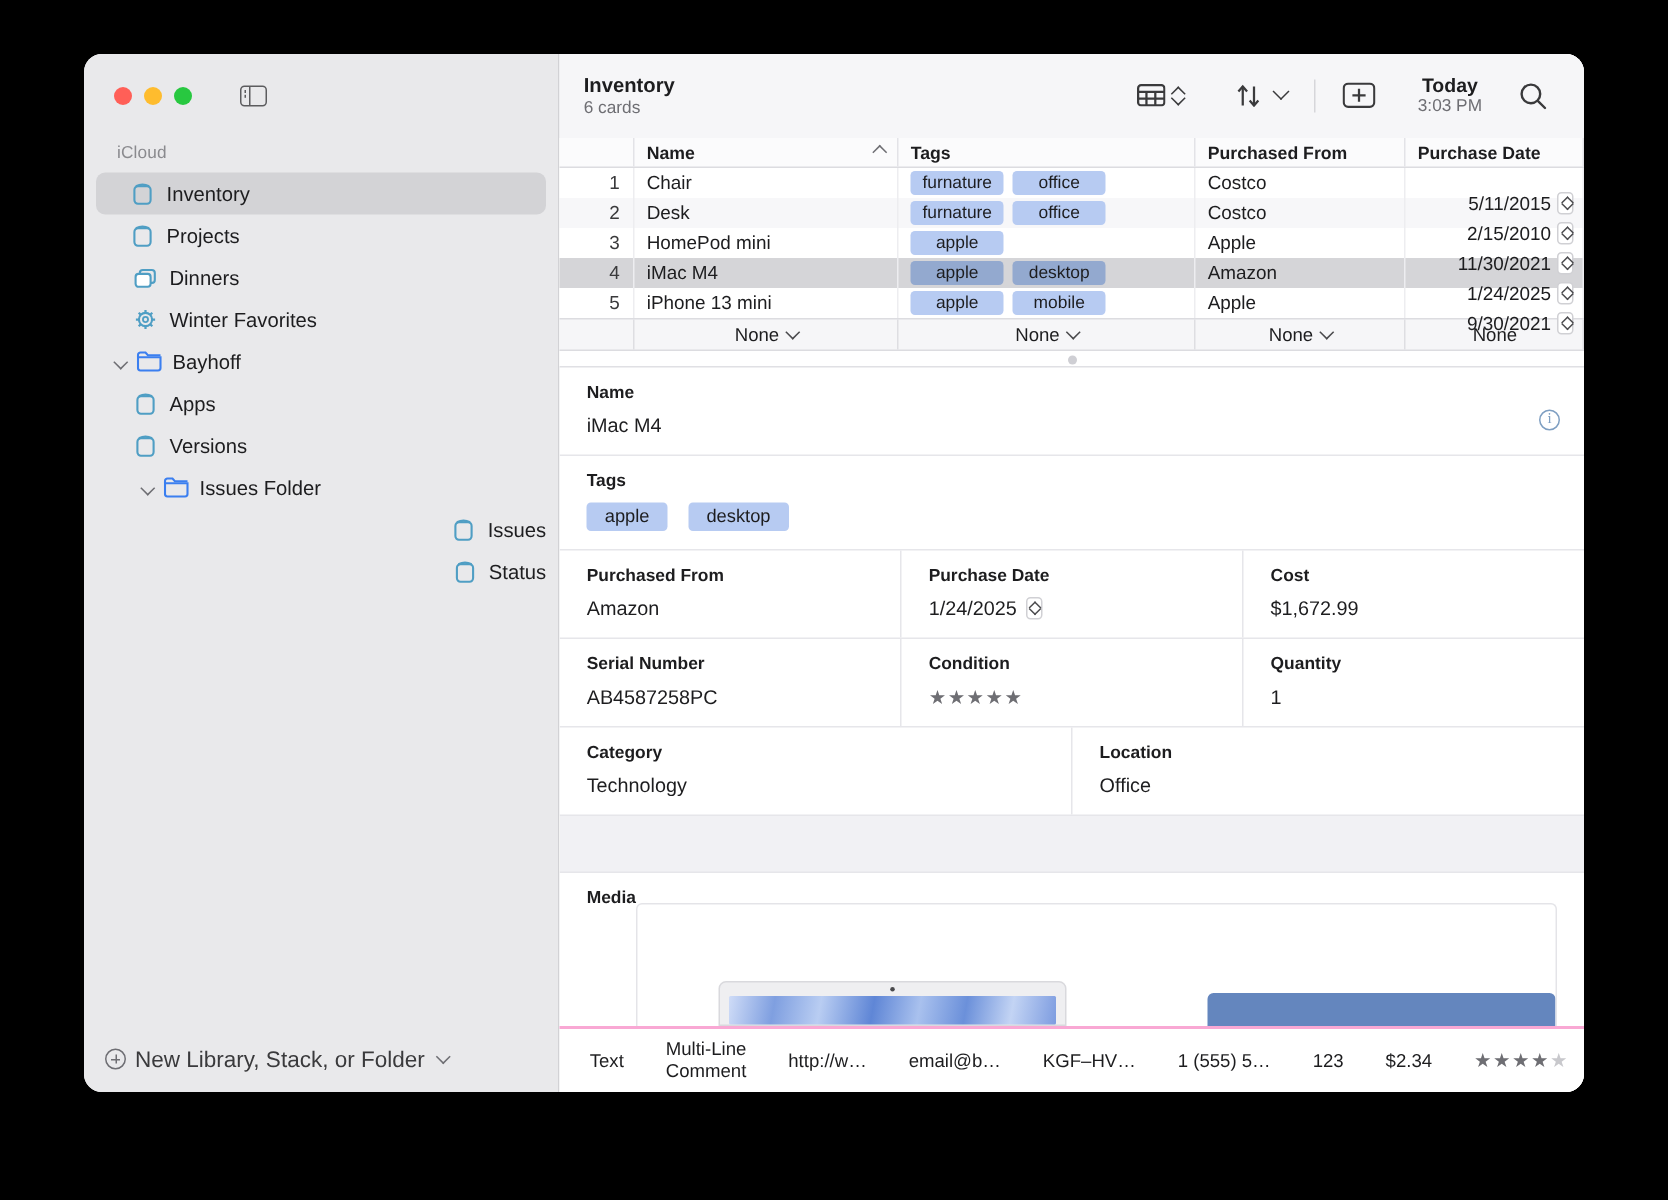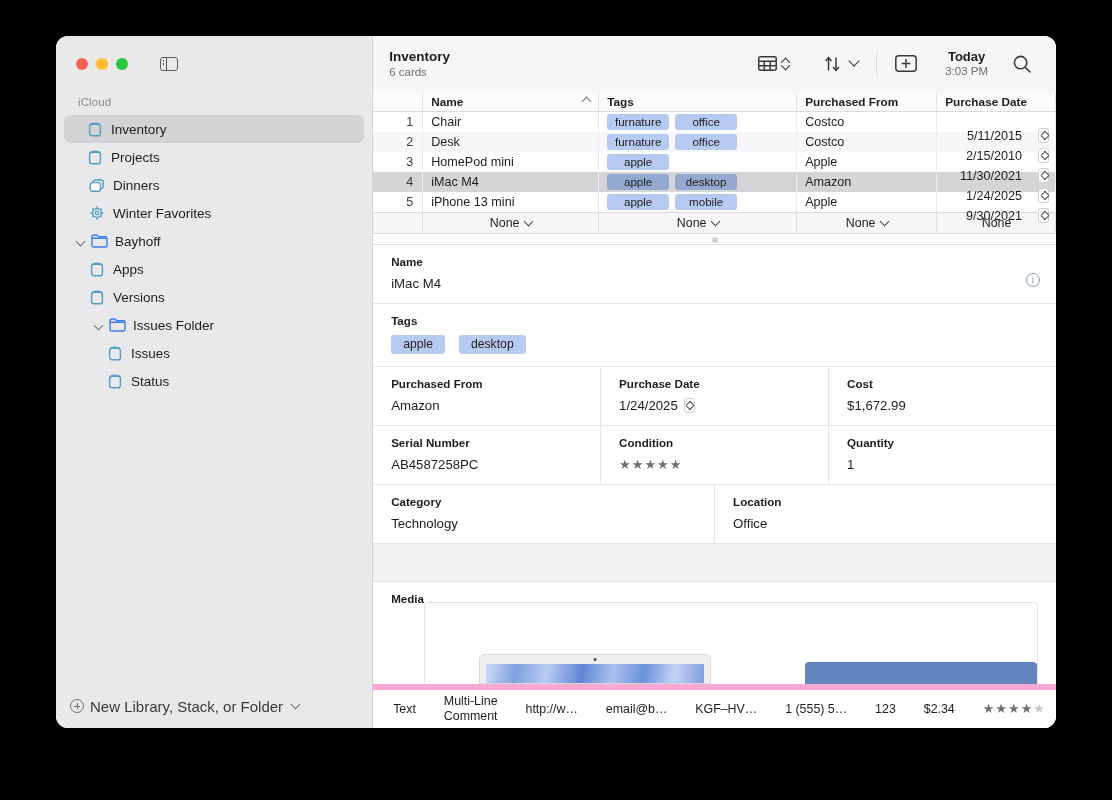--- a/index.html
+++ b/index.html
@@ -74,21 +74,21 @@
     width: 6px; height: 6px;
     border-right: 1.5px solid #6e6e73;
     border-bottom: 1.5px solid #6e6e73;
     transform: rotate(45deg);
   }
   .nav-icon { width: 18px; height: 18px; flex: 0 0 18px; margin-right: 7px; display:flex; align-items:center; justify-content:center; }
   .nav-label { white-space: nowrap; }
 
   .indent-0 { padding-left: 6px; }
   .indent-1 { padding-left: 24px; }
-  .indent-2 { padding-left: 42px; }
+  .indent-2 { padding-left: 42px; justify-content: flex-end; }
   .indent-1t { padding-left: 10px; }
   .indent-2t { padding-left: 28px; }
 
   .sidebar-footer {
     height: 44px; display: flex; align-items: center;
     padding-left: 14px; gap: 6px;
     font-size: 15px; color: #3a3a3c;
   }
   .plus-circle {
     width: 14px; height: 14px; border-radius: 50%;
@@ -173,21 +173,21 @@
   .trow.sel { background: #d5d5d8; }
   .trow .td { border-right: 1px solid #ededf0; padding-left: 8px; }
   .trow .col-num { color:#3a3a3c; justify-content:flex-end; padding-right:9px; border-right-color:#ededf0; }
   .tagpill {
     display:inline-block; background:#b7cbf2; color:#1d1d1f;
     border-radius: 3px; font-size: 11.6px;
     padding: 1px 0; text-align:center; min-width: 62px;
     margin-right: 6px; line-height: 14px;
   }
   .trow.sel .tagpill { background:#93a9cf; }
-  .date-cell { display:flex; align-items:center; justify-content:flex-end; width:100%; padding-right:6px; gap:16px;margin-top:27px; }
+  .date-cell { display:flex; align-items:center; justify-content:flex-end; width:100%; padding-right:6px; gap:4px;margin-top:27px; }
   .stepper {
     width: 11px; height: 15px; border-radius: 3px;
     background: #fff; border: 1px solid #d0d0d4;
     position: relative; flex: 0 0 11px;
   }
   .stepper::before, .stepper::after {
     content:""; position:absolute; left:2.6px; width:5px; height:5px;
     border-left: 1.2px solid #4a4a4d; border-top: 1.2px solid #4a4a4d;
   }
   .stepper::before { top: 3.4px; transform: rotate(45deg); }
@@ -259,21 +259,21 @@
     background: linear-gradient(100deg,#cfdcf7 0%,#7f9fe0 14%,#b9cdf2 28%,#5f86d6 44%,#a9c1ee 58%,#6b90da 72%,#c3d4f4 86%,#7d9ce0 100%);
     border-radius: 1px;
   }
   .thumb-blue {
     width: 232px; height: 22px; background:#6486be;
     border-radius: 4px 4px 0 0;
   }
 
   .bottombar {
     height: 44px; flex: 0 0 44px;
-    background:#fff; border-top: 6px solid #f9a8d4;
+    background:#fff; border-top: 2px solid #f9a8d4;
     display:flex; align-items:center; justify-content:space-between;
     padding: 0 10px 0 20px;
     font-size: 12.4px; color:#1d1d1f;
   }
   .bb-item { text-align:center; line-height:1.15; white-space:nowrap; }
   .bb-item.two { line-height:1.2; }
 </style>
 </head>
 <body>
 

